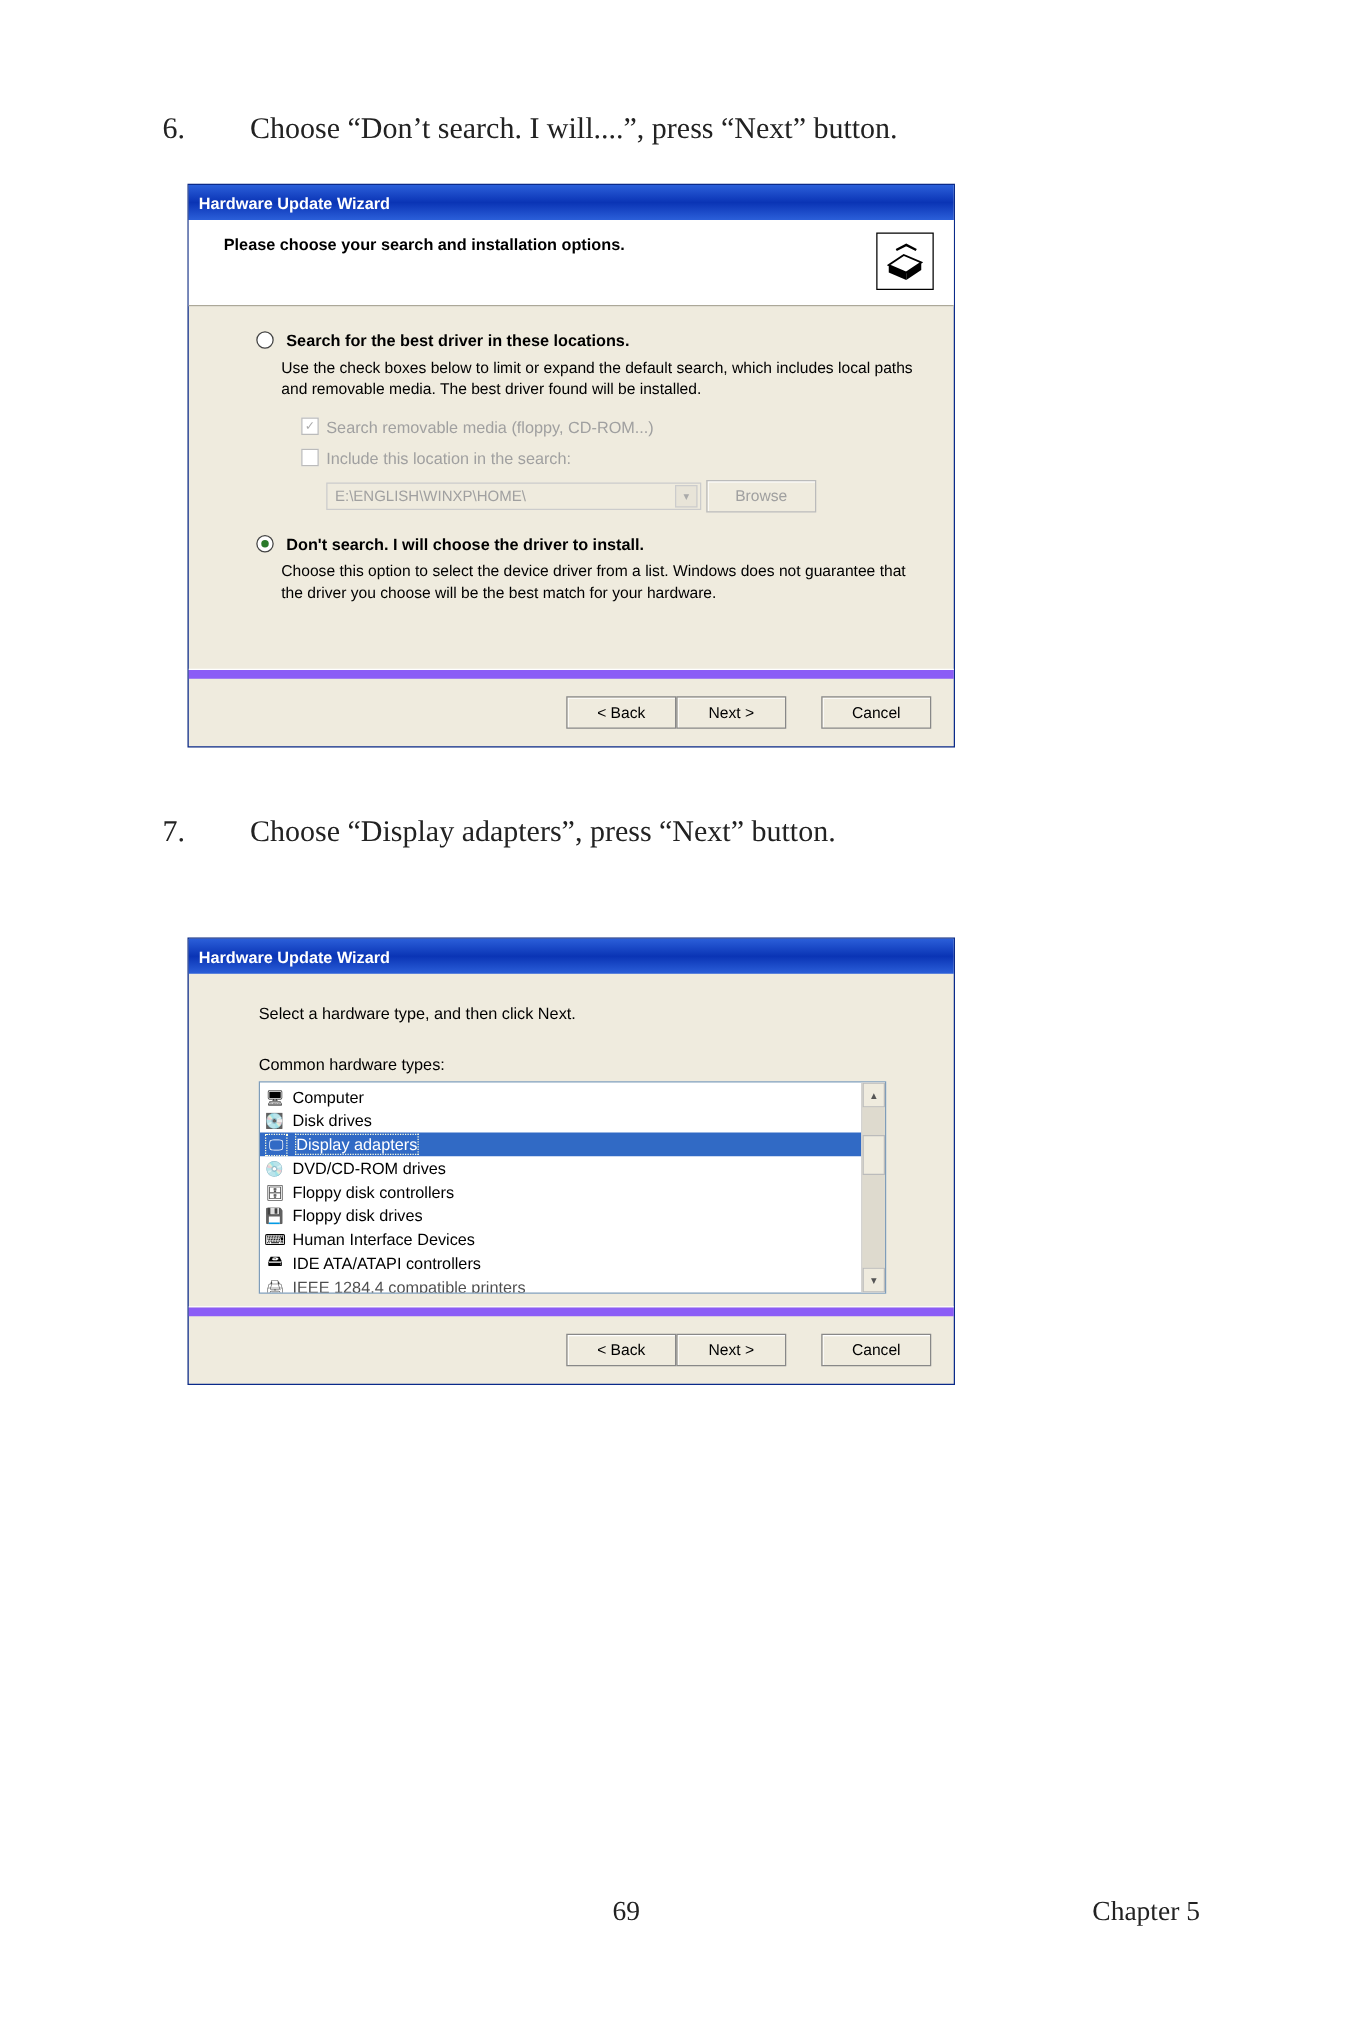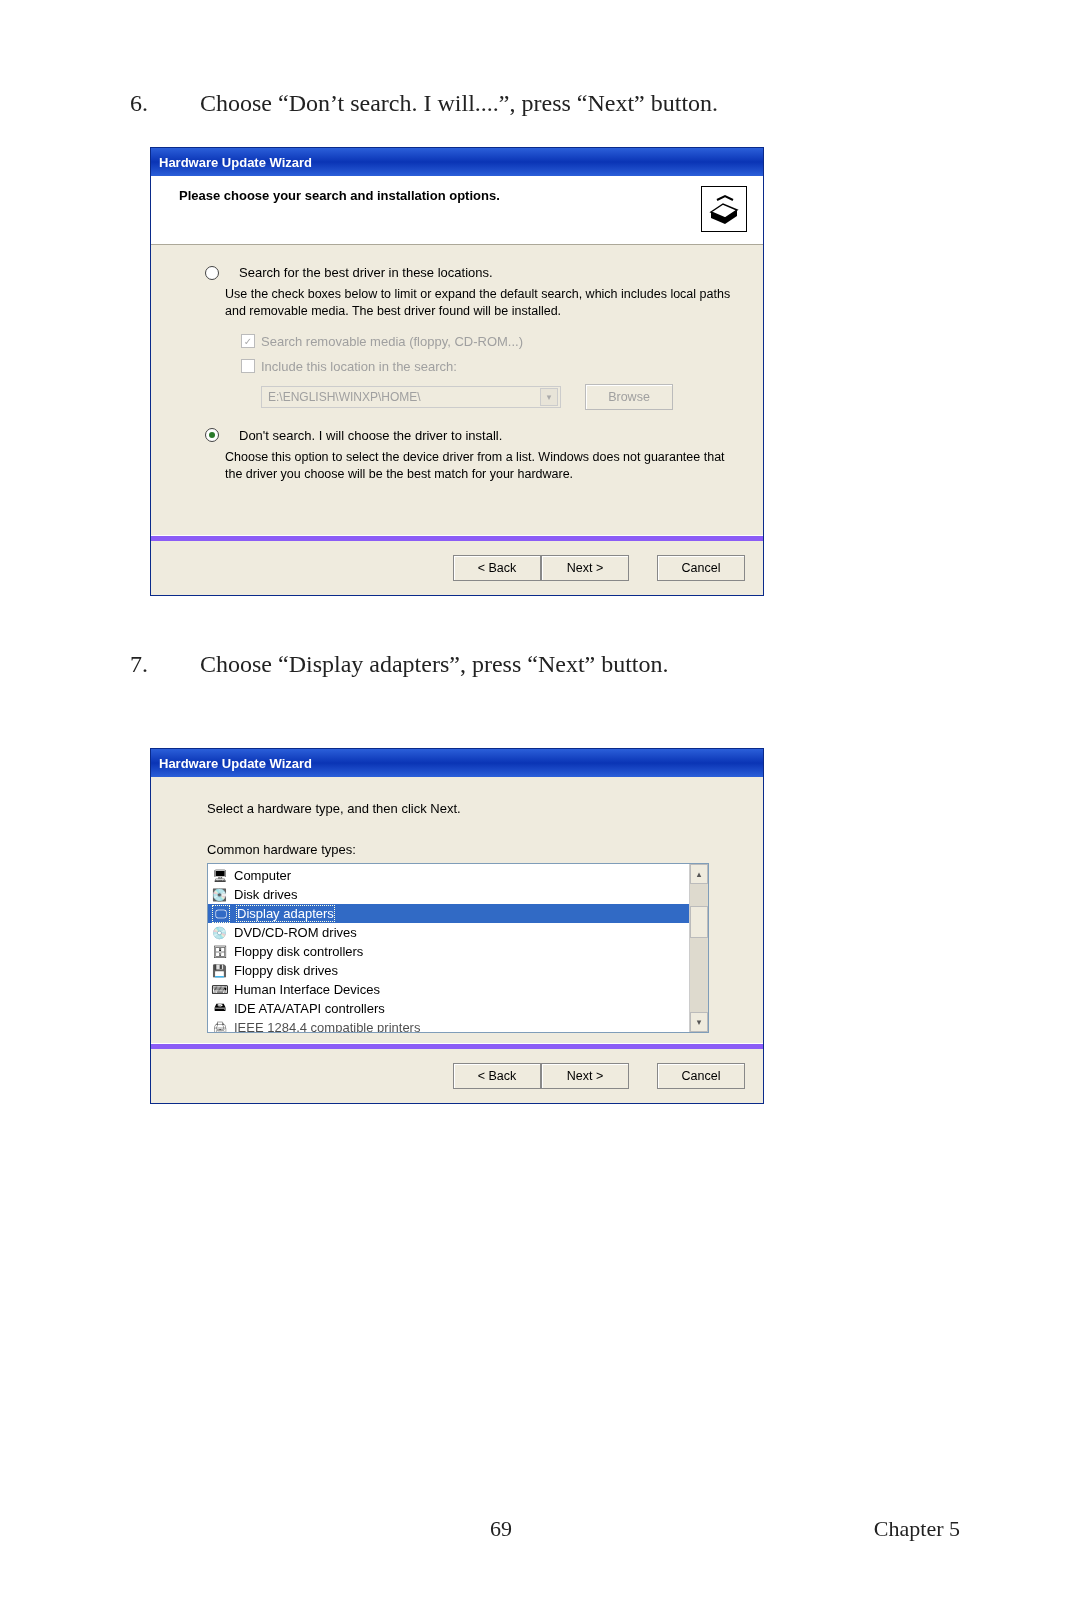--- a/index.html
+++ b/index.html
@@ -77,23 +77,23 @@
     align-items:center;
     justify-content:center;
   }
   .body-panel {
     padding: 20px 30px 20px 54px;
     min-height: 250px;
     border-bottom: 1px solid #fff;
   }
   .radio-row {
     display: flex;
-    align-items: center;
-    gap: 20px;
+    gap: 10px;
     margin-bottom: 6px;
+    font-weight: bold;
   }
   .radio {
     width: 12px;
     height: 12px;
     border: 1px solid #444;
     border-radius: 50%;
     display: inline-flex;
     align-items: center;
     justify-content: center;
     background: #fff;
@@ -123,21 +123,21 @@
     width: 12px;
     height: 12px;
     border: 1px solid #bbb;
     background: #fff;
     display:inline-flex;align-items:center;justify-content:center;
     font-size: 10px;
     color:#aaa;
   }
   .path-row {
     display:flex;
-    gap:24px;
+    gap:4px;
     margin-left: 56px;
     margin-bottom: 18px;
     align-items:center;
   }
   .combo {
     width: 290px;
     height: 20px;
     border: 1px solid #ccc;
     background: #efebde;
     color: #a0a0a0;
@@ -163,21 +163,21 @@
     background: #efebde;
     font-family: Tahoma, sans-serif;
     font-size: 12.5px;
     display:inline-flex;
     align-items:center;
     justify-content:center;
     box-shadow: inset 1px 1px 0 #fff;
   }
   .btn.disabled { color: #a0a0a0; border-color:#bbb; }
   .footer-panel {
-    border-top: 5px solid #8b5cf6;
+    border-top: 7px solid #8b5cf6;
     padding: 14px 18px;
     display:flex;
     justify-content:flex-end;
     gap: 8px;
   }
   .footer-panel .sp { width: 12px; }
   .listbox {
     border: 1px solid #7f9db9;
     background: #fff;
     width: 500px;

